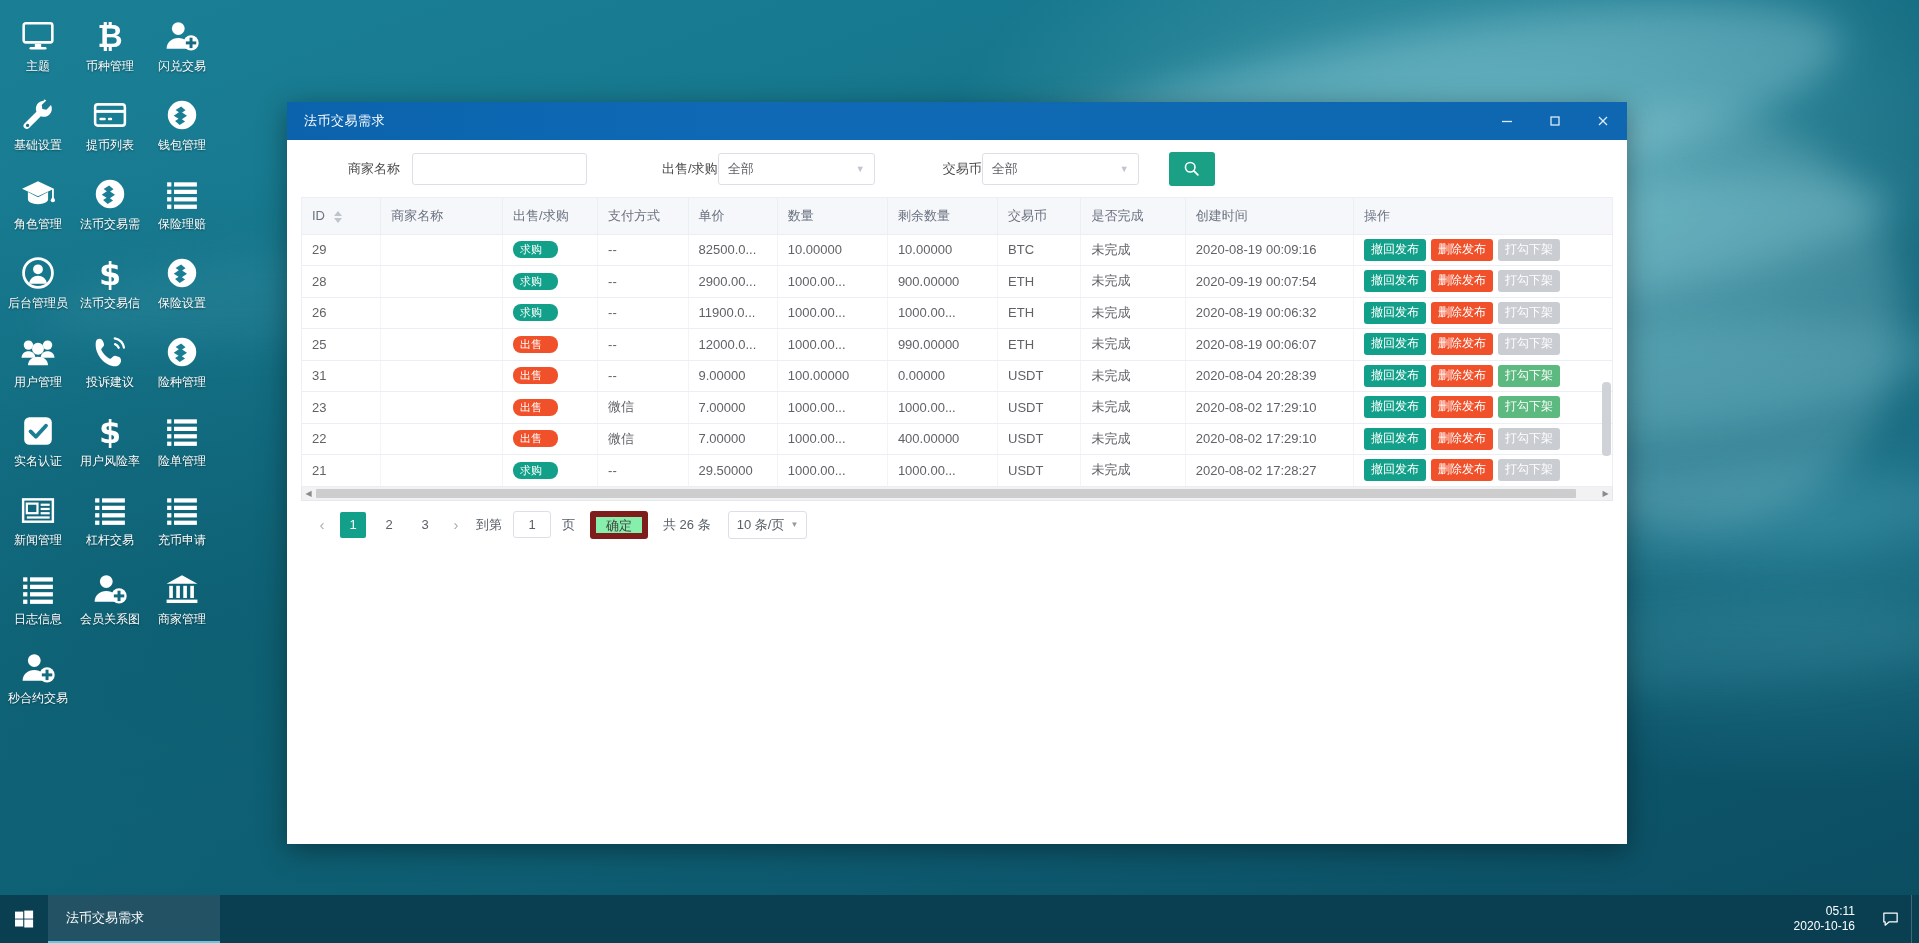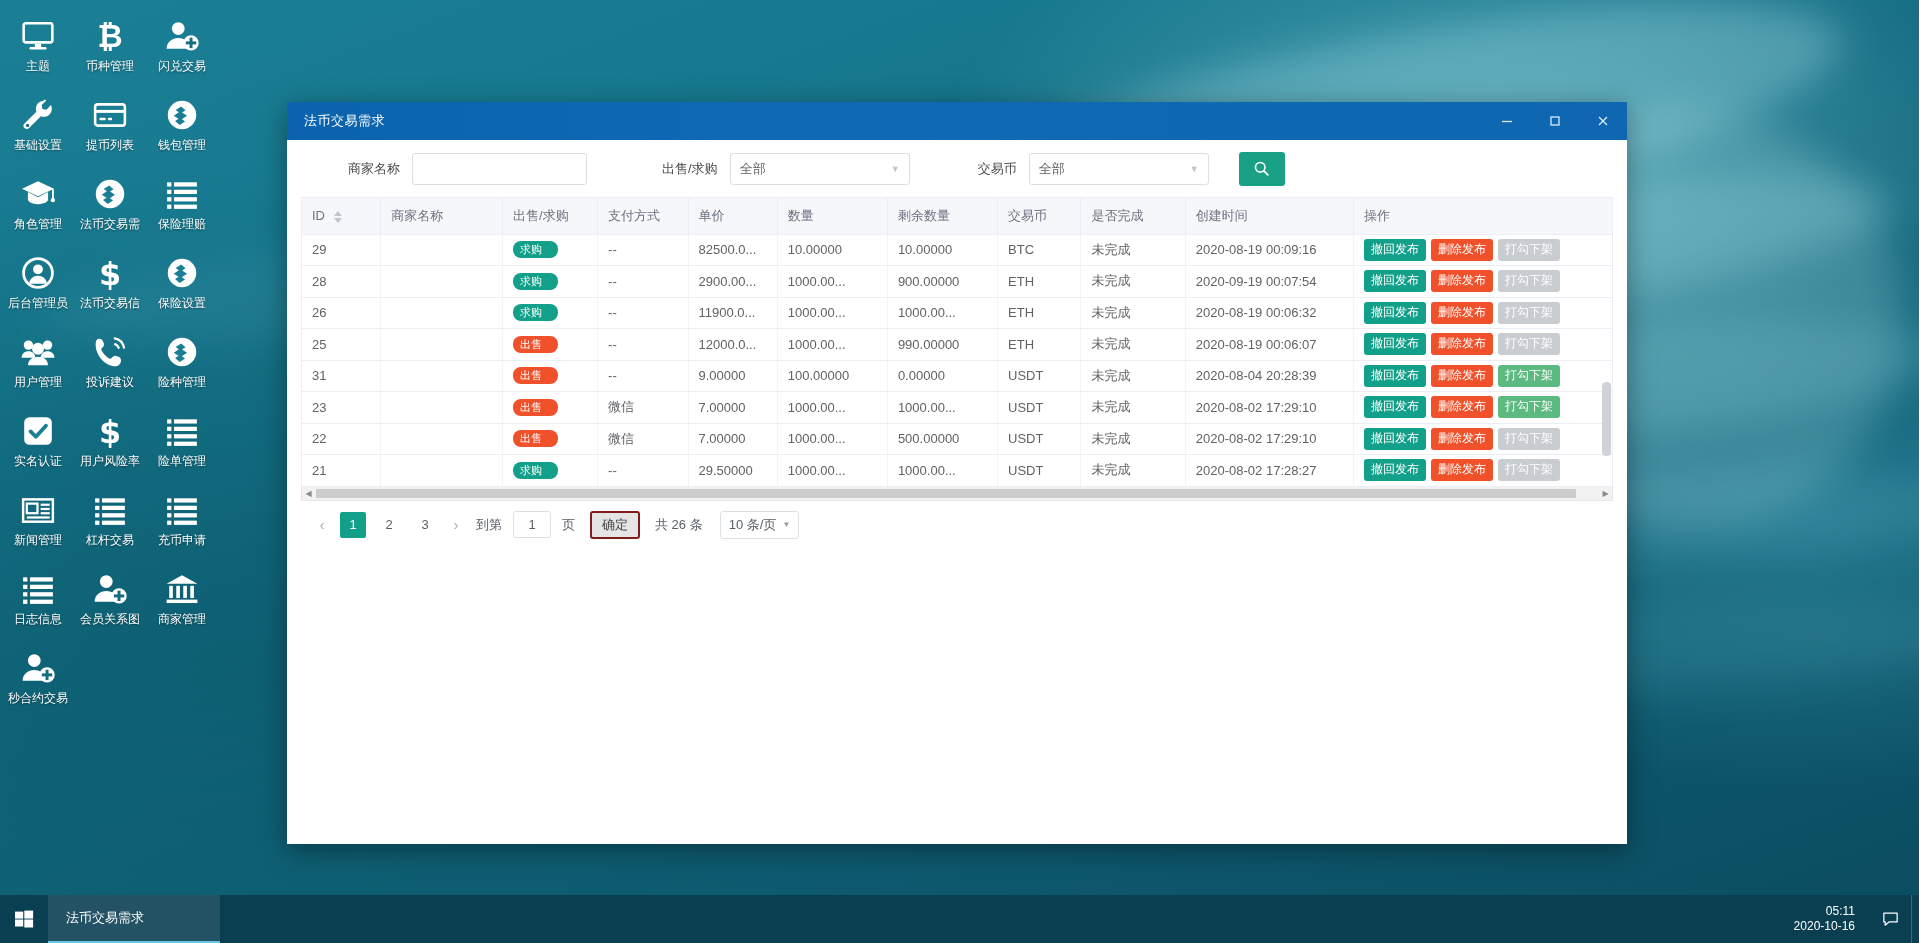--- a/index.html
+++ b/index.html
@@ -118,23 +118,23 @@
     height: 32px; width: 175px;
     border: 1px solid #dcdfe6; border-radius: 3px;
     margin-left: 12px;
     background: #fff;
     font-size: 13px; color: #333;
     padding: 0 9px;
     outline: none;
     font-family: inherit;
   }
   .fselect {
-    height: 32px; width: 180px;
+    height: 32px; width: 157px;
     border: 1px solid #dcdfe6; border-radius: 3px;
-    margin-left: 12px;
+    margin-left: 0;
     background: #fff;
     display: flex; align-items: center;
     padding: 0 9px;
     font-size: 13px; color: #606266;
     cursor: pointer;
     position: relative;
   }
   .fselect .caret { margin-left: auto; color: #c0c4cc; font-size: 9px; }
   #search-btn {
     width: 46px; height: 34px;
@@ -281,22 +281,22 @@
   .pgtext { font-size: 13px; color: #5a6068; margin: 0 7px; white-space: nowrap; }
   .pginput {
     width: 38px; height: 27px;
     border: 1px solid #dcdfe6; border-radius: 3px;
     text-align: center; font-size: 13px; color: #5a6068;
     outline: none; font-family: inherit;
     margin: 0 4px;
   }
   .pgconfirm {
     height: 28px;
-    border: 2px solid #7f1d1d; border-radius: 3px;
-    background: #e5e5e5;
+    border: 6px solid #7f1d1d; border-radius: 3px;
+    background: #86efac;
     font-size: 13px; color: #444;
     padding: 0 10px; cursor: pointer;
     margin: 0 8px;
     font-family: inherit;
   }
   .pgsize {
     height: 28px; min-width: 74px;
     border: 1px solid #dcdfe6; border-radius: 3px;
     background: #fff;
     font-size: 13px; color: #5a6068;
@@ -816,21 +816,21 @@
                 <td>2020-08-02 17:29:10</td>
                 <td><span class="abtn withdraw">撤回发布</span><span class="abtn delete">删除发布</span><span class="abtn offshelf active">打勾下架</span></td>
               </tr>
               <tr>
                 <td>22</td>
                 <td></td>
                 <td><span class="tag sell">出售</span></td>
                 <td>微信</td>
                 <td>7.00000</td>
                 <td>1000.00...</td>
-                <td>500.00000</td>
+                <td>400.00000</td>
                 <td>USDT</td>
                 <td>未完成</td>
                 <td>2020-08-02 17:29:10</td>
                 <td><span class="abtn withdraw">撤回发布</span><span class="abtn delete">删除发布</span><span class="abtn offshelf">打勾下架</span></td>
               </tr>
               <tr>
                 <td>21</td>
                 <td></td>
                 <td><span class="tag buy">求购</span></td>
                 <td>--</td>

